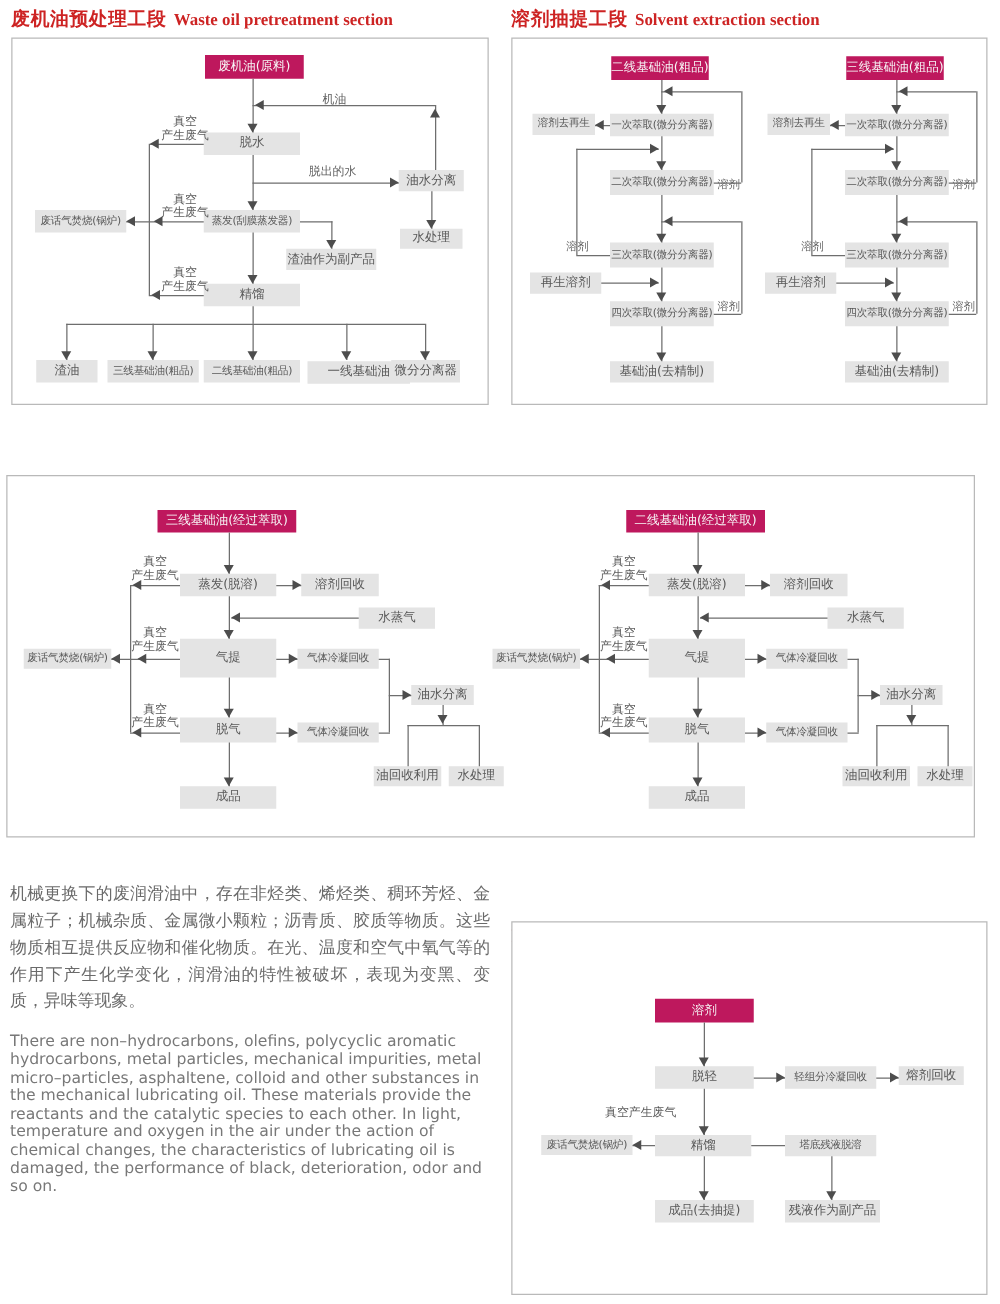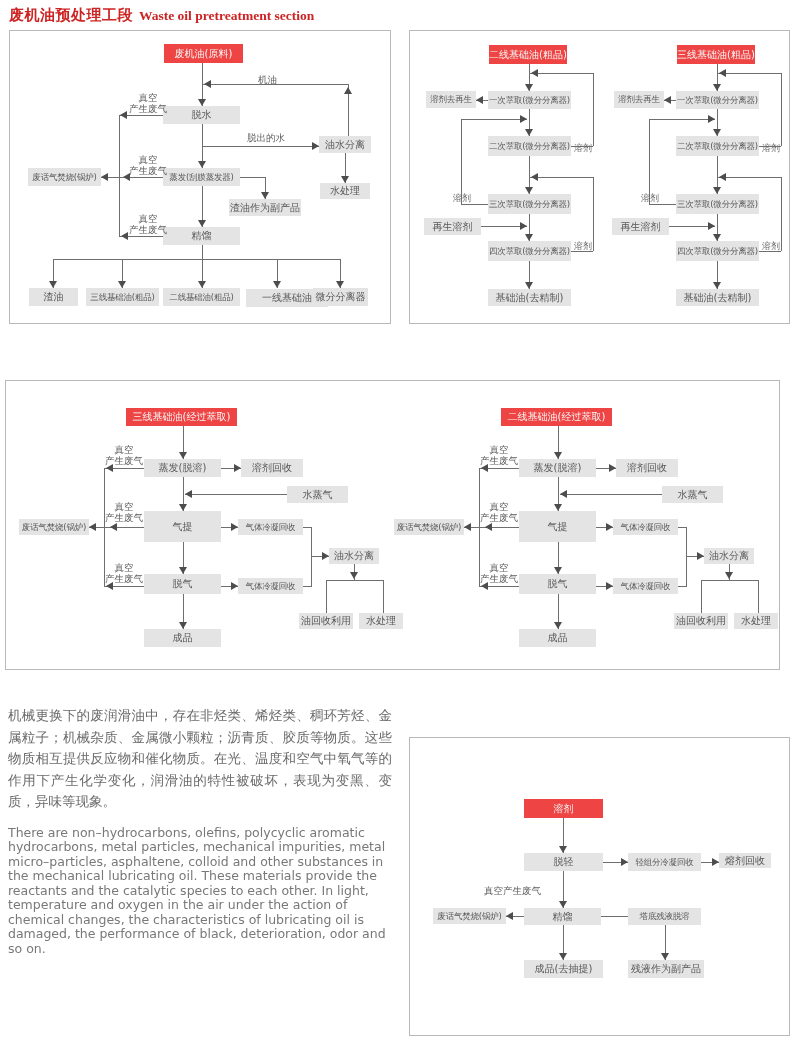--- a/index.html
+++ b/index.html
@@ -4,21 +4,21 @@
 <style>
   html,body{margin:0;padding:0;background:#fff;}
   .page{position:relative;width:800px;height:1043px;background:#ffffff;overflow:hidden;
         font-family:"DejaVu Sans","Liberation Sans",sans-serif;}
   .sec-title{position:absolute;white-space:nowrap;}
   .sec-title .zh{color:#cd2323;font-weight:bold;font-size:15px;letter-spacing:.5px;text-align:right;}
   .sec-title .en{color:#cd2323;font-weight:bold;font-size:13.5px;font-family:"Liberation Serif","DejaVu Serif",serif;margin-left:6px;}
   .panel{position:absolute;border:1px solid #b9b9b9;background:#fff;}
   .node{position:absolute;background:#e4e4e4;color:#585858;font-size:10px;line-height:1;
         display:flex;align-items:center;justify-content:center;white-space:nowrap;text-align:center;}
-  .node.dark{background:#ef4444;color:#f7f7f7;text-align:center;}
+  .node.dark{background:#be185d;color:#f7f7f7;text-align:center;}
   .node.sm{font-size:8.5px;letter-spacing:-0.2px;}
   .lbl{position:absolute;color:#5d5d5d;font-size:9.5px;line-height:1.16;white-space:pre-line;text-align:center;}
   .lbl.s9{font-size:9px;}
   .ln{position:absolute;background:#6e6e6e;}
   .ar{position:absolute;width:0;height:0;border:0 solid transparent;}
   .ar.d{border-left-width:4px;border-right-width:4px;border-top:7px solid #4d4d4d;}
   .ar.u{border-left-width:4px;border-right-width:4px;border-bottom:7px solid #4d4d4d;}
   .ar.l{border-top-width:4px;border-bottom-width:4px;border-right:7px solid #4d4d4d;}
   .ar.r{border-top-width:4px;border-bottom-width:4px;border-left:7px solid #4d4d4d;}
   .desc{position:absolute;left:8px;top:705px;width:384px;}
@@ -26,20 +26,23 @@
   .desc .zh{color:#6a6a6a;font-size:13.5px;line-height:21.5px;text-align:justify;}
   .desc .en{color:#787878;font-size:12.5px;line-height:14.5px;text-align:left;}
 </style>
 </head>
 <body>
 
 <div class="page">
 
   <div class="sec-title" style="left:9px;top:5px;">
     <span class="zh">废机油预处理工段</span><span class="en">Waste oil pretreatment section</span>
+  </div>
+  <div class="sec-title" style="left:409px;top:5px;">
+    <span class="zh">溶剂抽提工段</span><span class="en">Solvent extraction section</span>
   </div>
   <div class="sec-title" style="left:409px;top:709px;margin-top:28px;">
     <span class="zh">溶剂再生工段</span><span class="en">Solvent regeneration section</span>
   </div>
 
   <div id="p1" class="panel" style="left:9px;top:30px;width:380px;height:292px;">
     <div class="node dark" style="left:154px;top:13px;width:79px;height:19px;">废机油(原料)</div>
     <div class="node" style="left:153px;top:75px;width:77px;height:18px;">脱水</div>
     <div class="node" style="left:309px;top:105px;width:52px;height:17px;">油水分离</div>
     <div class="node" style="left:310px;top:152px;width:50px;height:16px;">水处理</div>

